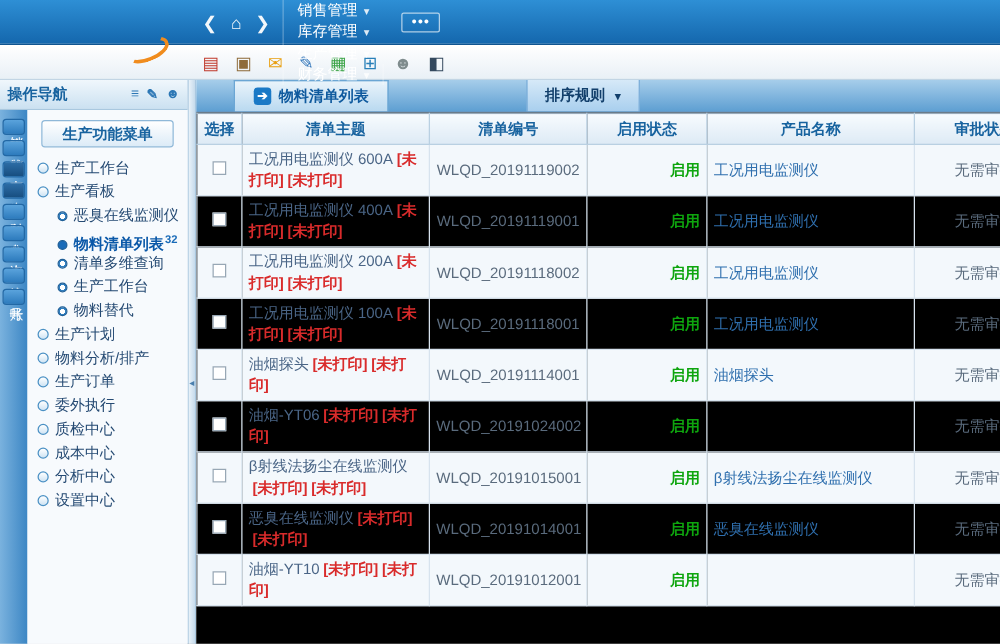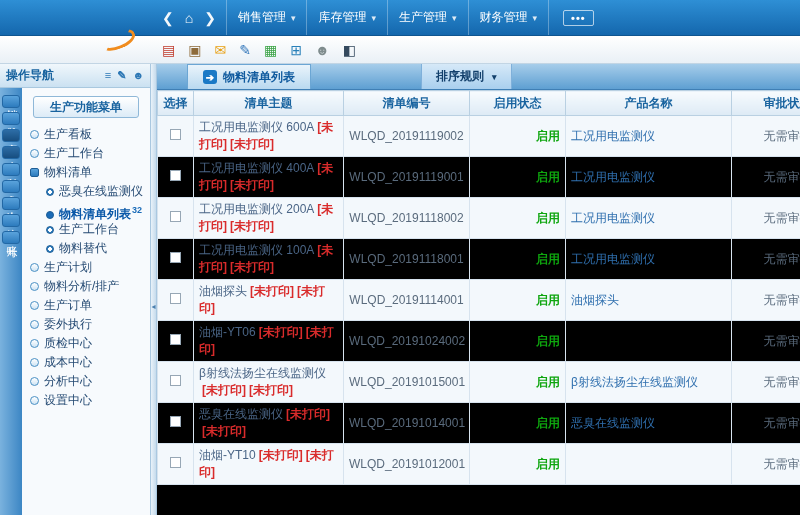--- a/index.html
+++ b/index.html
@@ -6,21 +6,21 @@
   html,body{width:800px;height:515px;overflow:hidden;}
   body{font-family:"Liberation Sans",sans-serif;font-size:12px;background:#fff;color:#333;}
 
   
   .topbar{height:36px;background:linear-gradient(#2e8fd5,#1467ad);display:flex;align-items:center;color:#fff;border-bottom:1px solid #0f5590;position:relative;}
   .logo{width:150px;padding-left:10px;position:relative;font-style:italic;font-weight:bold;font-size:25px;letter-spacing:0;white-space:nowrap;}
   .logo-text{text-shadow:1px 1px 2px rgba(0,0,0,.35);}
   .logo-swoosh{position:absolute;right:14px;top:13px;width:36px;height:18px;border:3px solid #f08c1e;border-radius:50%;border-left-color:transparent;border-top-color:transparent;transform:rotate(-22deg);}
   .nav-icons{display:flex;gap:11px;margin-left:12px;font-size:14px;}
   .nav-ico{cursor:pointer;opacity:.95;}
-  .top-menus{display:flex;align-items:stretch;margin-left:10px;height:100%;}
+  .top-menus{display:flex;align-items:stretch;margin-left:10px;height:100%;flex-direction:column;}
   .menu-item{display:flex;align-items:center;gap:5px;padding:0 11px;border-left:1px solid rgba(255,255,255,.3);cursor:pointer;font-size:12px;}
   .menu-item:last-child{border-right:1px solid rgba(255,255,255,.3);}
   .menu-item .chev{font-size:9px;opacity:.85;}
   .more-btn{margin-left:14px;border:1px solid rgba(255,255,255,.65);border-radius:2px;padding:1px 7px;font-weight:bold;letter-spacing:1px;cursor:pointer;font-size:11px;}
 
   
   .toolbar{height:28px;background:linear-gradient(#ffffff,#e9f0f6);border-bottom:1px solid #c2d5e4;display:flex;align-items:center;gap:13px;padding-left:162px;}
   .tb-ico{font-size:14px;cursor:pointer;line-height:1;}
 
   
@@ -137,25 +137,25 @@
           <div class="vtab dark">生产</div>
           <div class="vtab">财务</div>
           <div class="vtab">办公</div>
           <div class="vtab">人资</div>
           <div class="vtab">统计</div>
           <div class="vtab">账号</div>
         </div>
       <div class="tree-panel">
         <button class="menu-btn">生产功能菜单</button>
         <div class="tree" id="tree">
+            <div class="tree-item"><span class="bullet"></span><span class="t-label">生产工作台</span></div>
             <div class="tree-item"><span class="bullet"></span><span class="t-label">生产看板</span></div>
-            <div class="tree-item"><span class="bullet"></span><span class="t-label">生产工作台</span></div>
-            <div class="tree-item"><span class="bullet b-open"></span><span class="t-label">物料清单</span></div>
             <div class="tree-item lvl1"><span class="bullet b-child"></span><span class="t-label">恶臭在线监测仪</span></div>
             <div class="tree-item lvl1 active"><span class="bullet b-child"></span><span class="t-label">物料清单列表</span><sup class="badge">32</sup></div>
+            <div class="tree-item lvl1"><span class="bullet b-child"></span><span class="t-label">清单多维查询</span></div>
             <div class="tree-item lvl1"><span class="bullet b-child"></span><span class="t-label">生产工作台</span></div>
             <div class="tree-item lvl1"><span class="bullet b-child"></span><span class="t-label">物料替代</span></div>
             <div class="tree-item"><span class="bullet"></span><span class="t-label">生产计划</span></div>
             <div class="tree-item"><span class="bullet"></span><span class="t-label">物料分析/排产</span></div>
             <div class="tree-item"><span class="bullet"></span><span class="t-label">生产订单</span></div>
             <div class="tree-item"><span class="bullet"></span><span class="t-label">委外执行</span></div>
             <div class="tree-item"><span class="bullet"></span><span class="t-label">质检中心</span></div>
             <div class="tree-item"><span class="bullet"></span><span class="t-label">成本中心</span></div>
             <div class="tree-item"><span class="bullet"></span><span class="t-label">分析中心</span></div>
             <div class="tree-item"><span class="bullet"></span><span class="t-label">设置中心</span></div>

